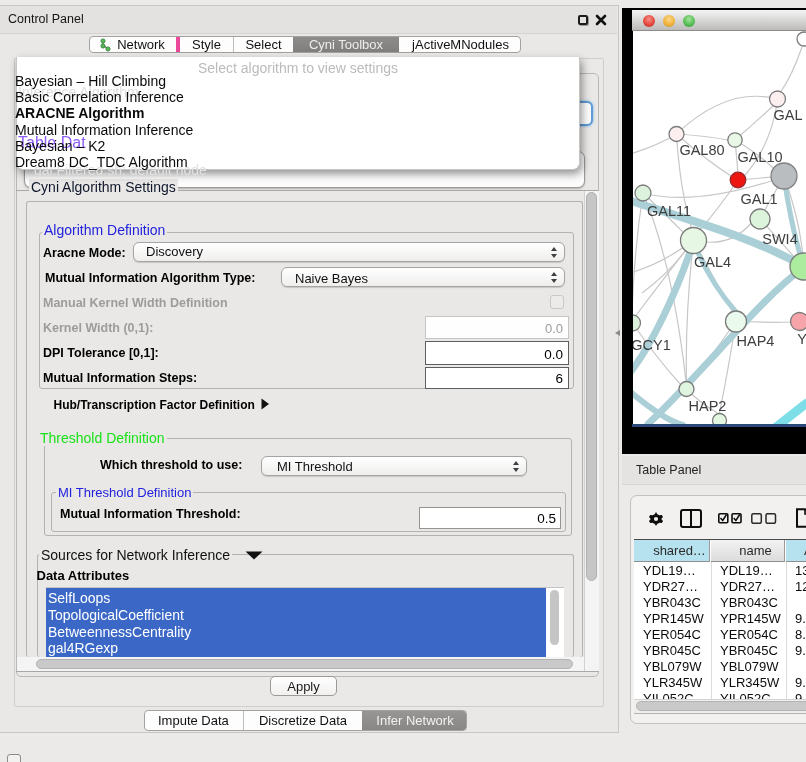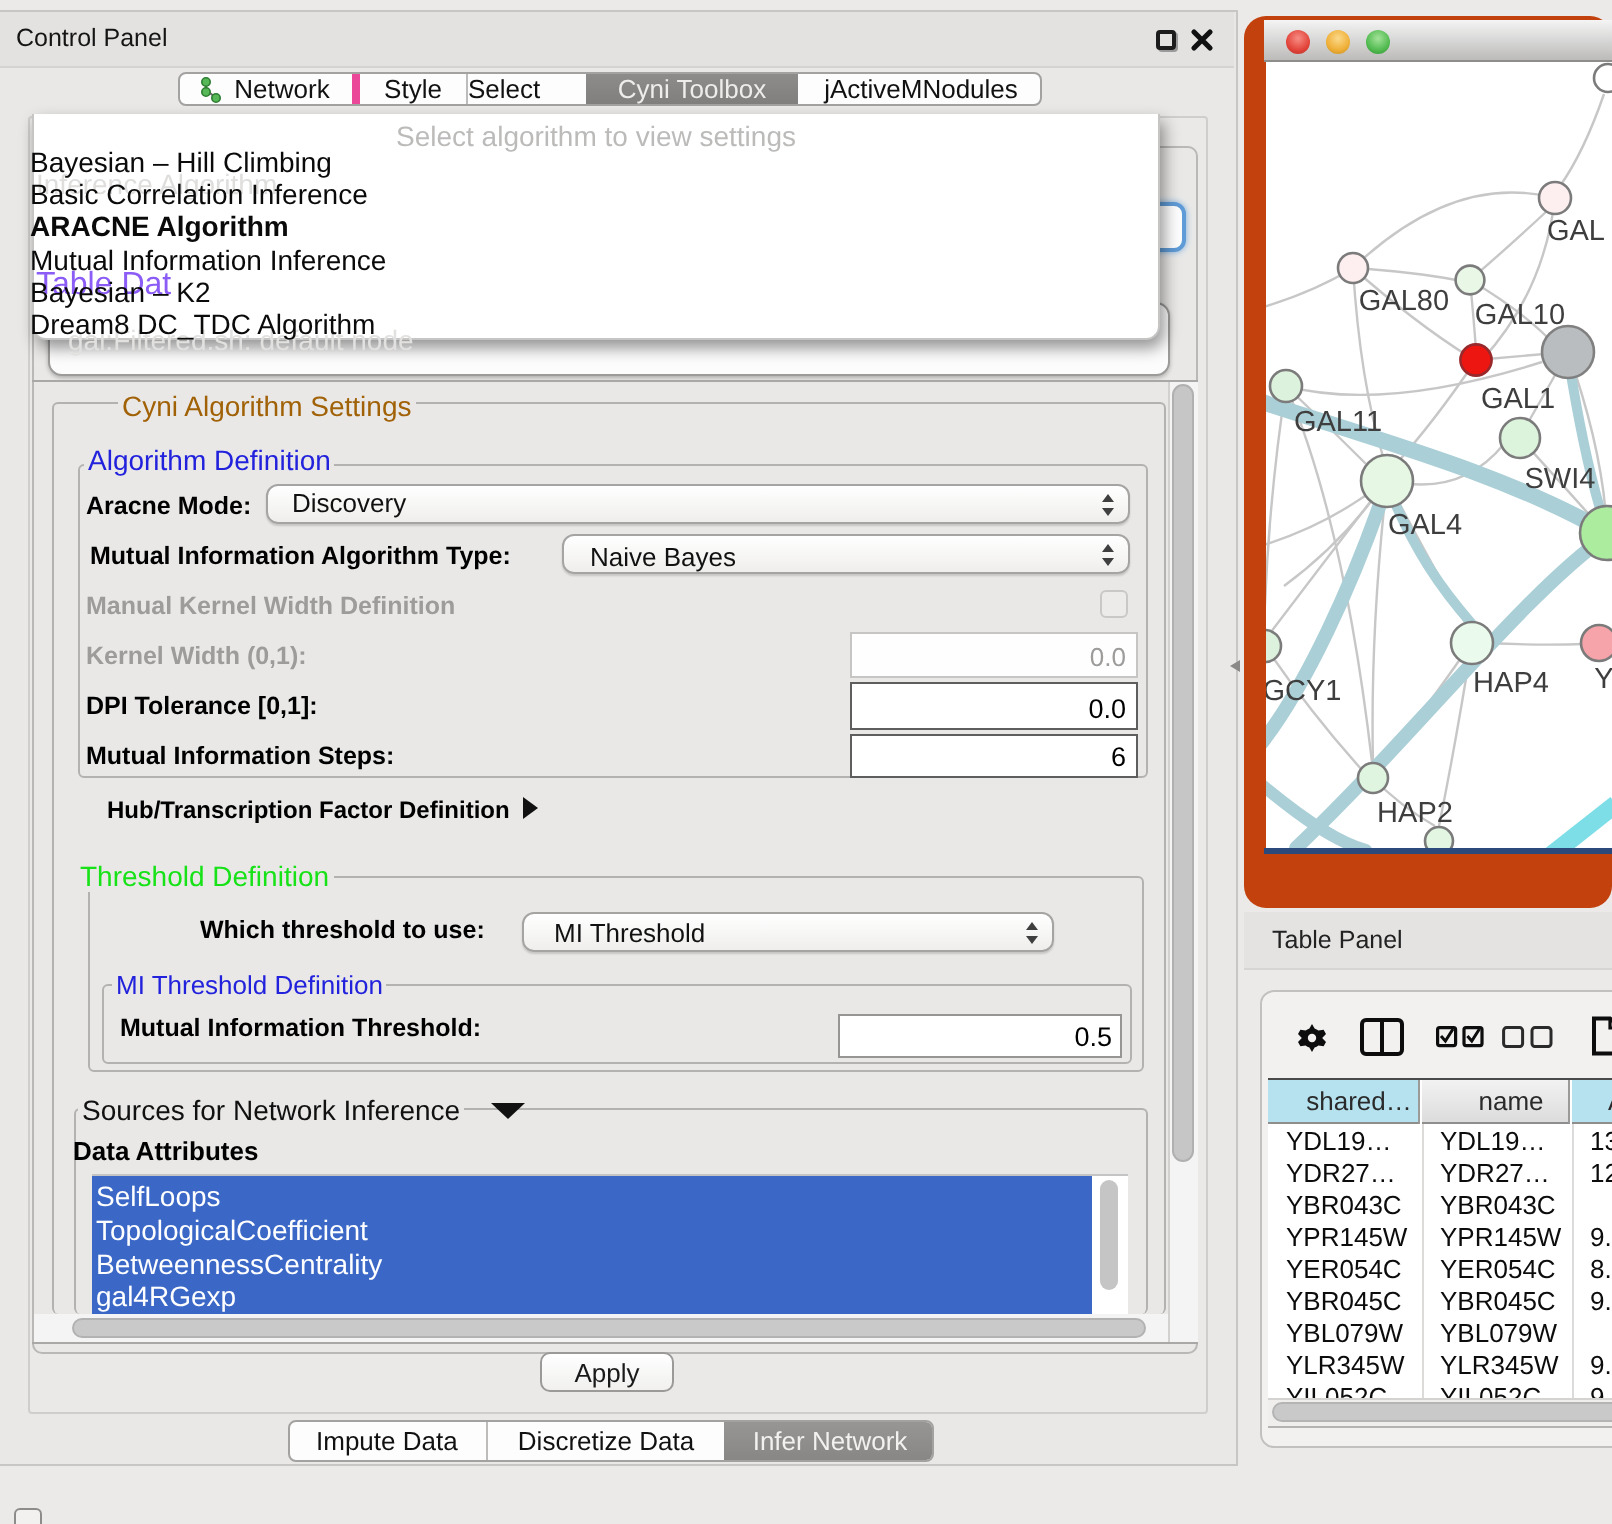--- a/index.html
+++ b/index.html
@@ -39,21 +39,21 @@
   <div class="abs" style="left:16px;top:184px;width:583px;height:1px;background:#a9a8a7;"></div>
 
   <div class="abs" style="left:584px;top:185px;width:15px;height:480px;background:#f4f4f4;border-left:1px solid #d2d1d0;"></div>
   <div class="abs" style="left:586px;top:186px;width:11px;height:389px;background:#c6c6c6;border:1px solid #b0b0b0;border-radius:6px;"></div>
 
   <div class="abs" style="left:17px;top:651px;width:567px;height:14px;background:#f4f4f4;"></div>
   <div class="abs" style="left:36px;top:653px;width:537px;height:10px;background:#c9c9c9;border:1px solid #b2b2b2;border-radius:5px;"></div>
   <div class="abs" style="left:16px;top:665px;width:583px;height:1px;background:#a9a8a7;"></div>
 
   <fieldset style="left:25.5px;top:195px;width:557px;height:456px;border-bottom:none;"></fieldset>
-  <div class="gt" style="left:29px;top:189px;color:#a16207;margin-left:30px;">Cyni Algorithm Settings</div>
+  <div class="gt" style="left:29px;top:173px;color:#0f172a;">Cyni Algorithm Settings</div>
 
   <fieldset style="left:39px;top:226px;width:535px;height:157px;"></fieldset>
   <div class="gt" style="left:42px;top:216px;color:#2222dd;">Algorithm Definition</div>
 
   <div class="lbl" style="left:43px;top:240px;">Aracne Mode:</div>
   <div class="combo" style="left:133px;top:236px;width:432px;height:20px;"></div>
   <div class="abs" style="left:146px;top:238px;font-size:13px;color:#111;z-index:3;">Discovery</div>
 
   <div class="lbl" style="left:45px;top:265px;">Mutual Information Algorithm Type:</div>
   <div class="combo" style="left:281px;top:261px;width:284px;height:20px;"></div>
@@ -110,40 +110,40 @@
   <div class="abs" style="left:144px;top:704px;width:323px;height:21px;background:#fdfdfd;border:1px solid #a3a2a1;border-radius:4px;overflow:hidden;">
     <div style="position:absolute;left:0;top:0;width:99px;height:21px;border-right:1px solid #bdbcbb;text-align:left;font-size:13px;color:#111;line-height:20px;text-indent:13px;">Impute Data</div>
     <div style="position:absolute;left:99px;top:0;width:118px;height:21px;text-align:center;font-size:13px;color:#111;line-height:20px;">Discretize Data</div>
     <div style="position:absolute;left:217px;top:0;width:106px;height:21px;background:linear-gradient(#979695,#868584);text-align:center;font-size:13px;color:#f2f1f0;line-height:20px;">Infer Network</div>
   </div>
 </div>
 
 <div class="abs" style="left:89px;top:36px;width:432px;height:17px;background:#fdfdfd;border:1px solid #a3a2a1;border-radius:4px;overflow:hidden;z-index:5;">
   <div style="position:absolute;left:0;top:0;width:90px;height:17px;border-right:4px solid #ec4899;font-size:13px;color:#111;line-height:16px;text-align:center;padding-left:16px;">Network</div>
   <div style="position:absolute;left:90px;top:0;width:54px;height:17px;border-right:1px solid #bdbcbb;font-size:13px;color:#111;line-height:16px;text-align:center;">Style</div>
-  <div style="position:absolute;left:144px;top:0;width:59px;height:17px;font-size:13px;color:#111;line-height:16px;text-align:left;">Select</div>
+  <div style="position:absolute;left:144px;top:0;width:59px;height:17px;font-size:13px;color:#111;line-height:16px;text-align:center;">Select</div>
   <div style="position:absolute;left:203px;top:0;width:106px;height:17px;background:linear-gradient(#8d8c8b,#7e7d7c);font-size:13px;color:#eeedec;line-height:16px;text-align:center;">Cyni Toolbox</div>
   <div style="position:absolute;left:309px;top:0;width:123px;height:17px;font-size:13px;color:#111;line-height:16px;text-align:center;">jActiveMNodules</div>
 </div>
 <svg class="abs" style="left:99px;top:38px;z-index:6;" width="13" height="14" viewBox="0 0 13 14">
   <path d="M4 3 L4 10 M4 7 L8.5 10.5" stroke="#6a6a6a" stroke-width="1.1" fill="none"></path>
   <circle cx="4" cy="3" r="2.1" fill="#57b857" stroke="#2e7d32" stroke-width="0.8"></circle>
   <circle cx="4" cy="8" r="2.1" fill="#57b857" stroke="#2e7d32" stroke-width="0.8"></circle>
   <circle cx="9" cy="11" r="2.1" fill="#57b857" stroke="#2e7d32" stroke-width="0.8"></circle>
 </svg>
 
 <div class="abs" style="left:16px;top:57px;width:564px;height:113px;background:#ffffff;border:1px solid #c6c5c4;border-top:none;border-radius:0 0 7px 7px;box-shadow:2px 4px 8px rgba(0,0,0,0.42);z-index:10;">
   <div style="position:absolute;left:0;top:3px;width:100%;text-align:center;font-size:14px;color:#bcbbba;">Select algorithm to view settings</div>
   <div style="position:absolute;left:1px;top:27px;font-size:14px;color:#dfdedd;">Inference Algorithm</div>
   <div style="position:absolute;left:1px;top:77px;font-size:16px;color:#8b5cf6;">Table Dat</div>
   <div style="position:absolute;left:17px;top:105px;font-size:14px;color:#e2e1e0;">gal:Filtered.sh: default node</div>
   <div style="position:absolute;left:-2px;top:16px;font-size:14px;color:#0a0a0a;line-height:16.2px;">Bayesian – Hill Climbing<br>Basic Correlation Inference<br><b>ARACNE Algorithm</b><br>Mutual Information Inference<br>Bayesian – K2<br>Dream8 DC_TDC Algorithm</div>
 </div>
 
-<div class="abs" style="left:622px;top:8px;width:184px;height:446px;background:#c2410c;border-radius:11px;">
+<div class="abs" style="left:622px;top:8px;width:184px;height:446px;background:#000000;">
   <div class="abs" style="left:10px;top:2px;width:174px;height:21px;background:linear-gradient(#f4f4f4,#bcbbba);border-bottom:1px solid #8e8d8c;"></div>
   <div class="abs" style="left:21px;top:7px;width:12px;height:12px;border-radius:50%;background:radial-gradient(circle at 50% 35%,#f78d85,#e2443a 60%,#b32f26);"></div>
   <div class="abs" style="left:41px;top:7px;width:12px;height:12px;border-radius:50%;background:radial-gradient(circle at 50% 35%,#fbd98a,#efaf37 60%,#c08a1e);"></div>
   <div class="abs" style="left:61px;top:7px;width:12px;height:12px;border-radius:50%;background:radial-gradient(circle at 50% 35%,#a4e39a,#52bb51 60%,#2f8f31);"></div>
   <div class="abs" style="left:11px;top:23px;width:173px;height:393px;background:#fff;overflow:hidden;">
     <svg width="173" height="393" viewBox="0 0 173 393">
     <g transform="translate(-11,0)">
       <g fill="none" stroke="#c7c7c7" stroke-width="1.2">
         <path d="M155.5 68 Q105 55 54.5 103"></path>
         <path d="M155.5 68 Q150 115 119 149"></path>

